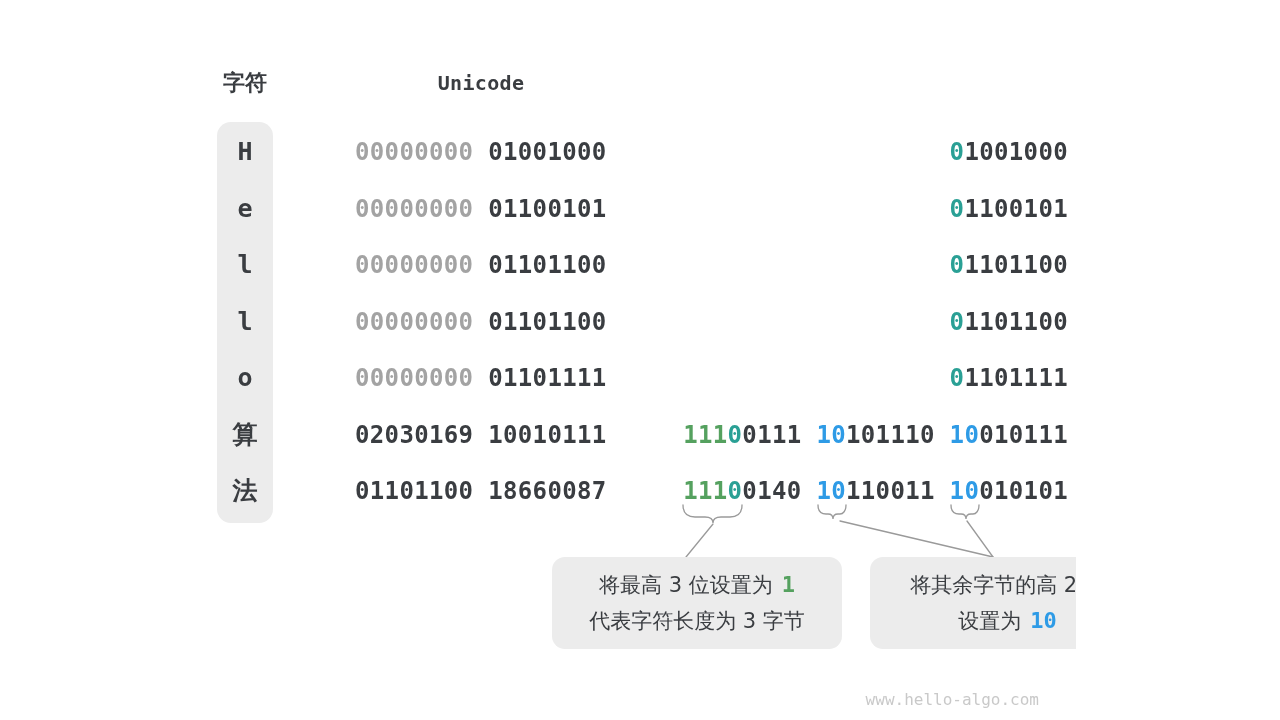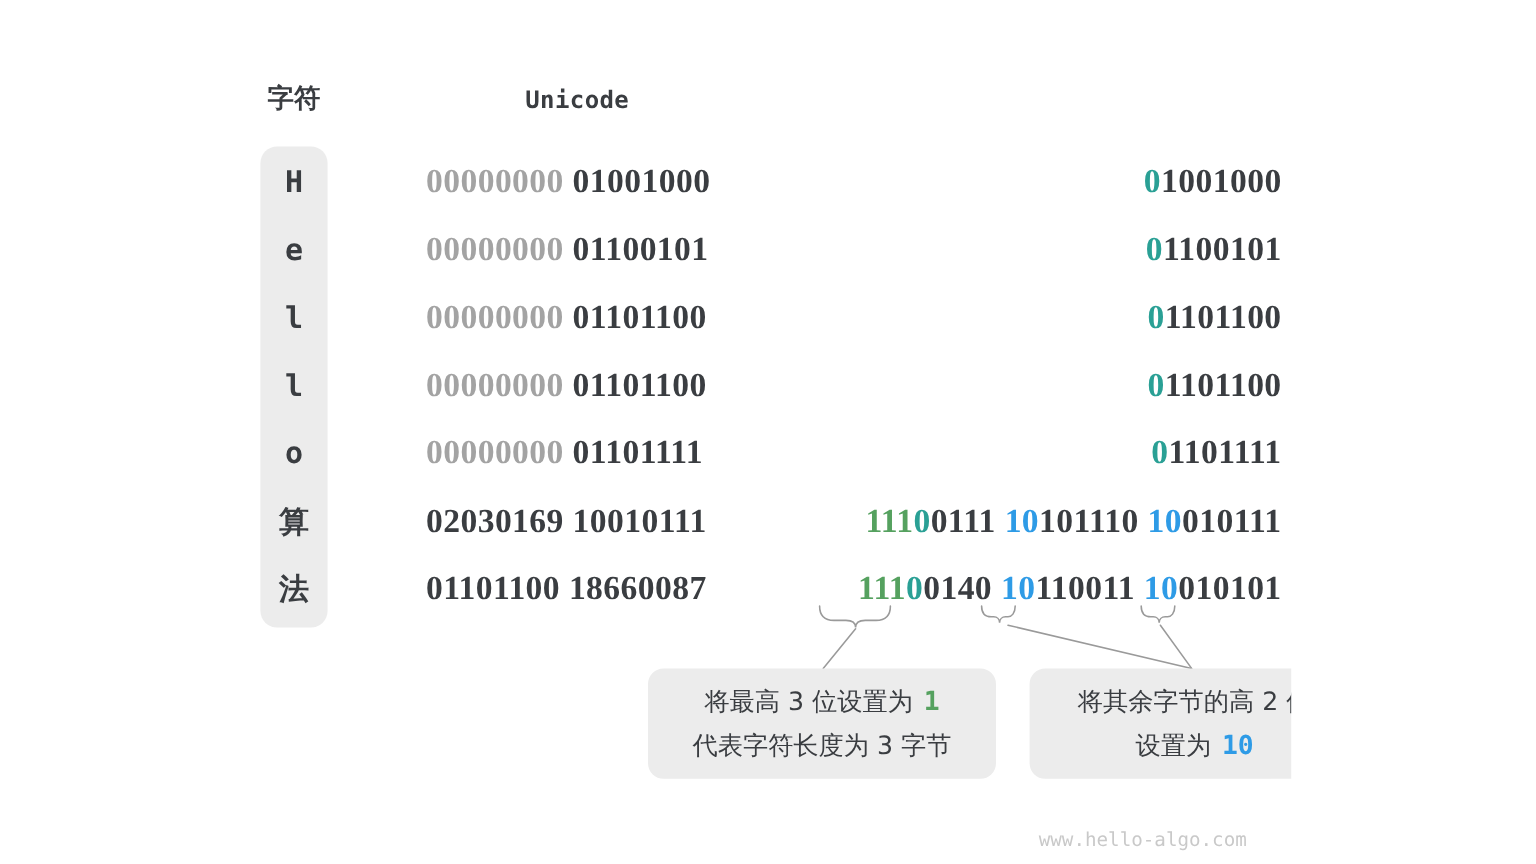--- a/index.html
+++ b/index.html
@@ -16,35 +16,35 @@
 
   
   .char-pill{position:absolute;left:217px;top:122px;width:56px;height:401px;
              background:var(--box_bg);border-radius:14px;}
 
   
   .row{position:absolute;left:0;width:1280px;height:30px;line-height:30px;}
   .cell{position:absolute;height:30px;line-height:30px;white-space:pre;}
   .char-cell{left:217px;width:56px;text-align:center;font-weight:700;font-size:25px;
              color:var(--dark);font-family:"DejaVu Sans Mono","DejaVu Sans",monospace;}
-  .bin{font-weight:700;font-size:28px;letter-spacing:0.35px;color:var(--dark);font-family:Liberation Serif, serif;}
+  .bin{font-weight:700;font-size:24px;letter-spacing:0.35px;color:var(--dark);}
   .uni-cell{left:355px;}
   .utf-cell{right:212px;text-align:right;}
 
   .dark{color:var(--dark);} .gray{color:var(--gray);}
   .teal{color:var(--teal);} .green{color:var(--green);} .blue{color:var(--blue);}
 
   
   .overlay{position:absolute;left:0;top:0;width:1280px;height:720px;pointer-events:none;}
   .overlay path{fill:none;stroke:var(--line);stroke-width:1.3;stroke-linecap:round;}
 
   
   .callout{position:absolute;top:557px;height:92px;background:var(--box_bg);
            border-radius:13px;text-align:center;color:var(--dark);font-size:21px;
-           box-sizing:border-box;padding-top:10px;}
+           box-sizing:border-box;padding-top:10px;margin-left:12px;}
   .callout1{left:540px;width:290px;}
   .callout2{left:858px;width:275px;}
   .cl{height:36px;line-height:36px;white-space:pre;}
   .num{font-family:"DejaVu Sans Mono",monospace;font-weight:700;font-size:22px;margin-left:9px;}
 
   .watermark{position:absolute;right:37px;top:689px;height:22px;line-height:22px;
              font-size:16px;color:var(--watermark);}
 </style>
 </head>
 <body>

